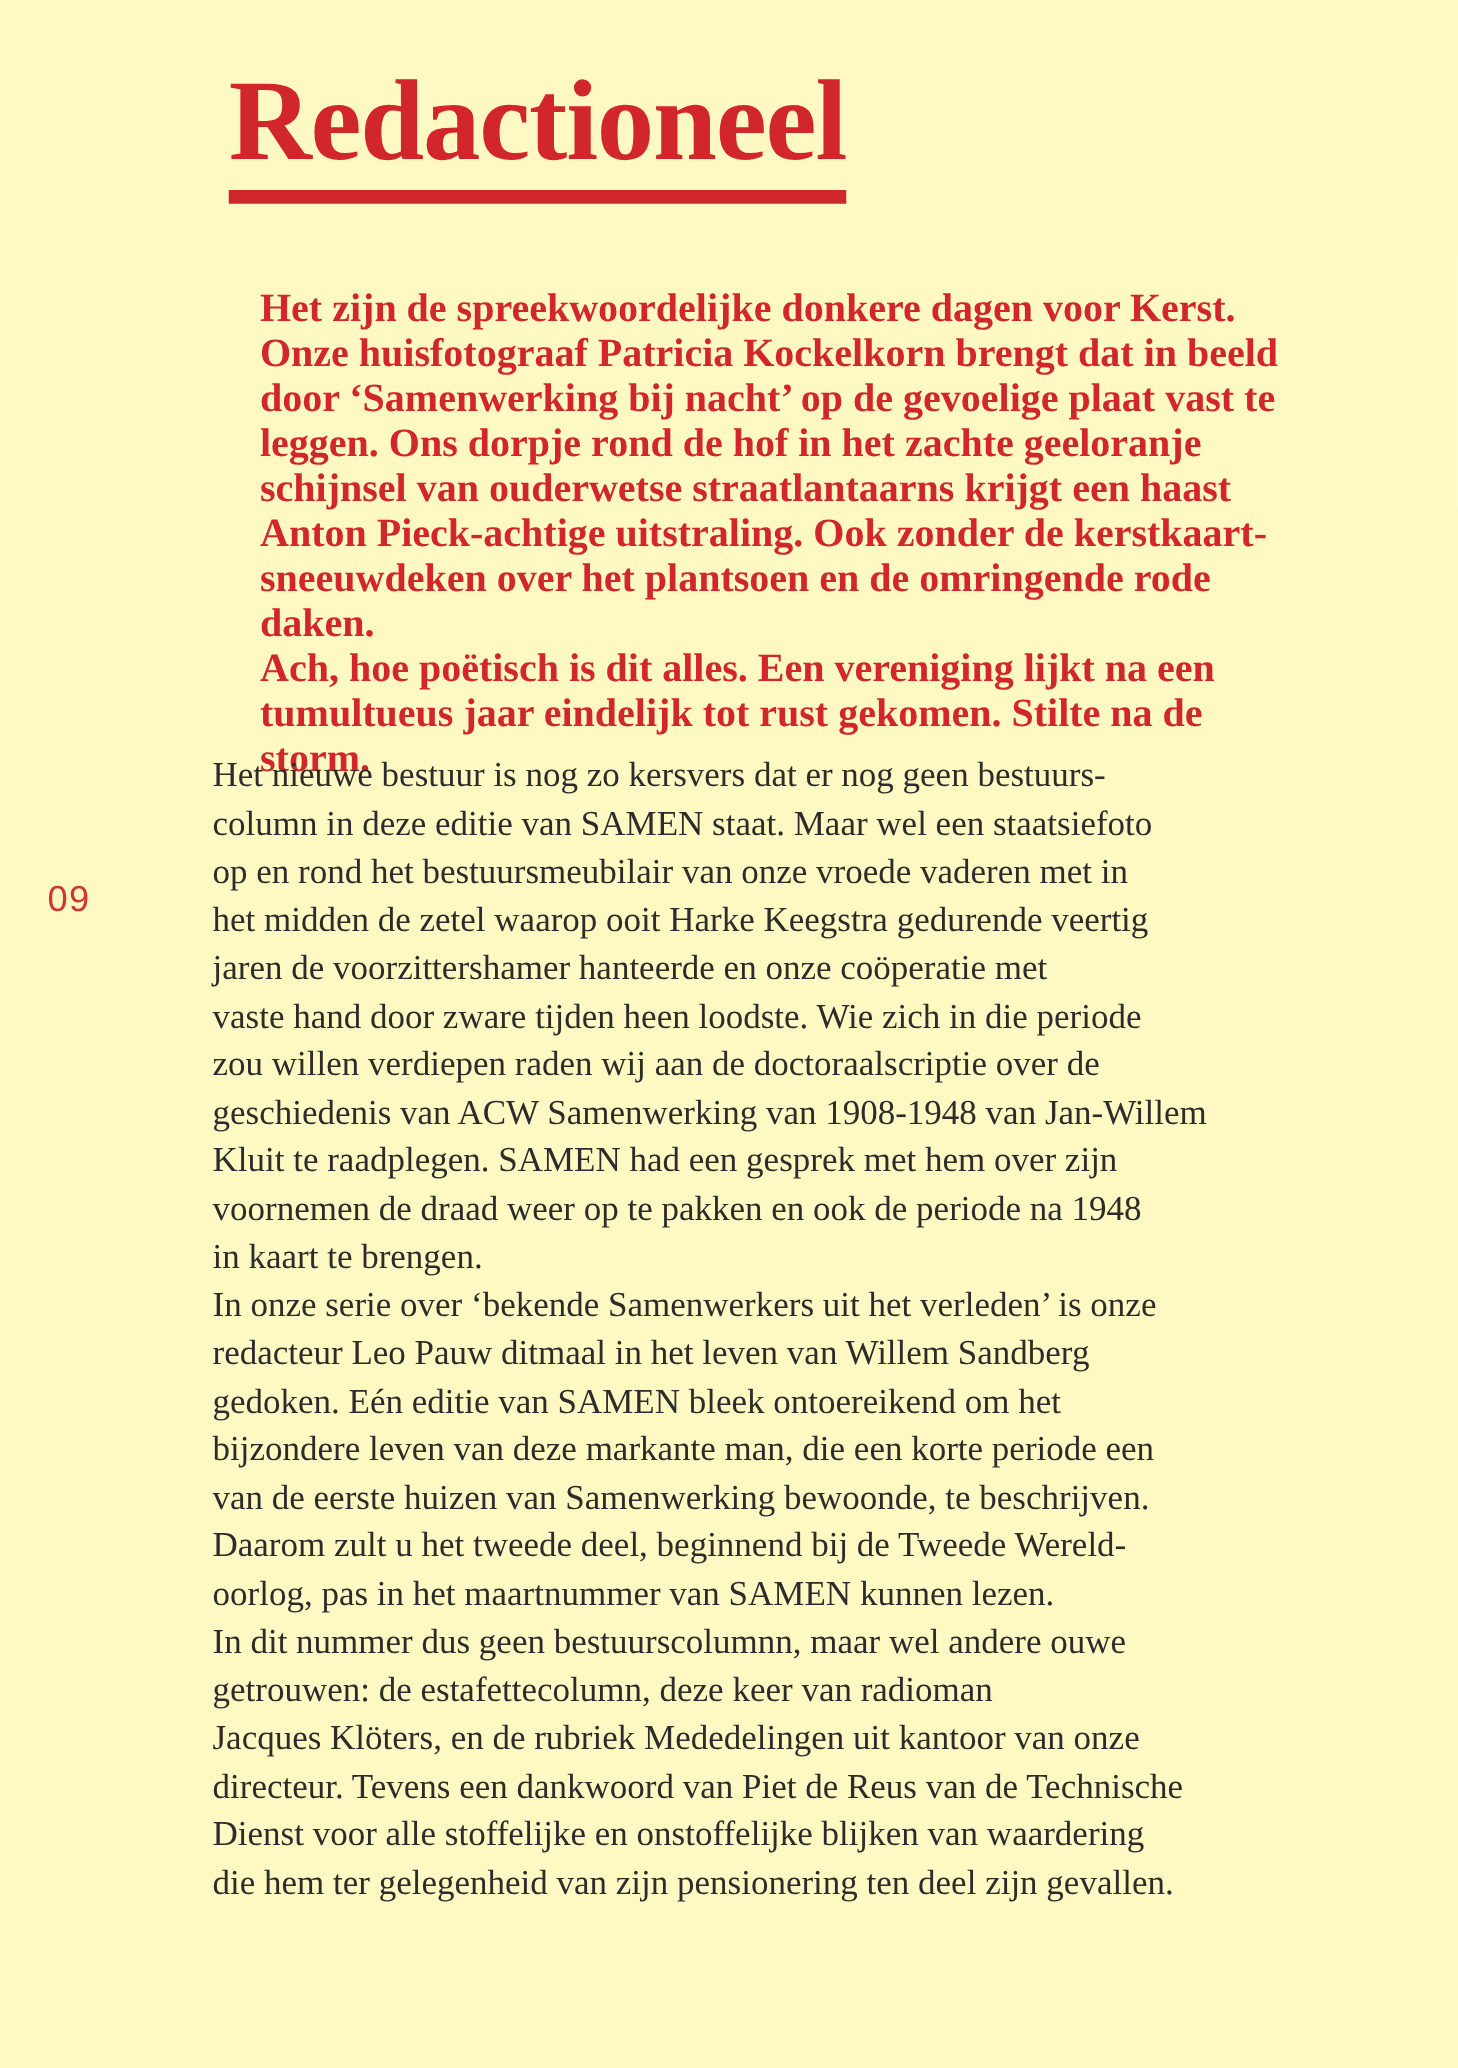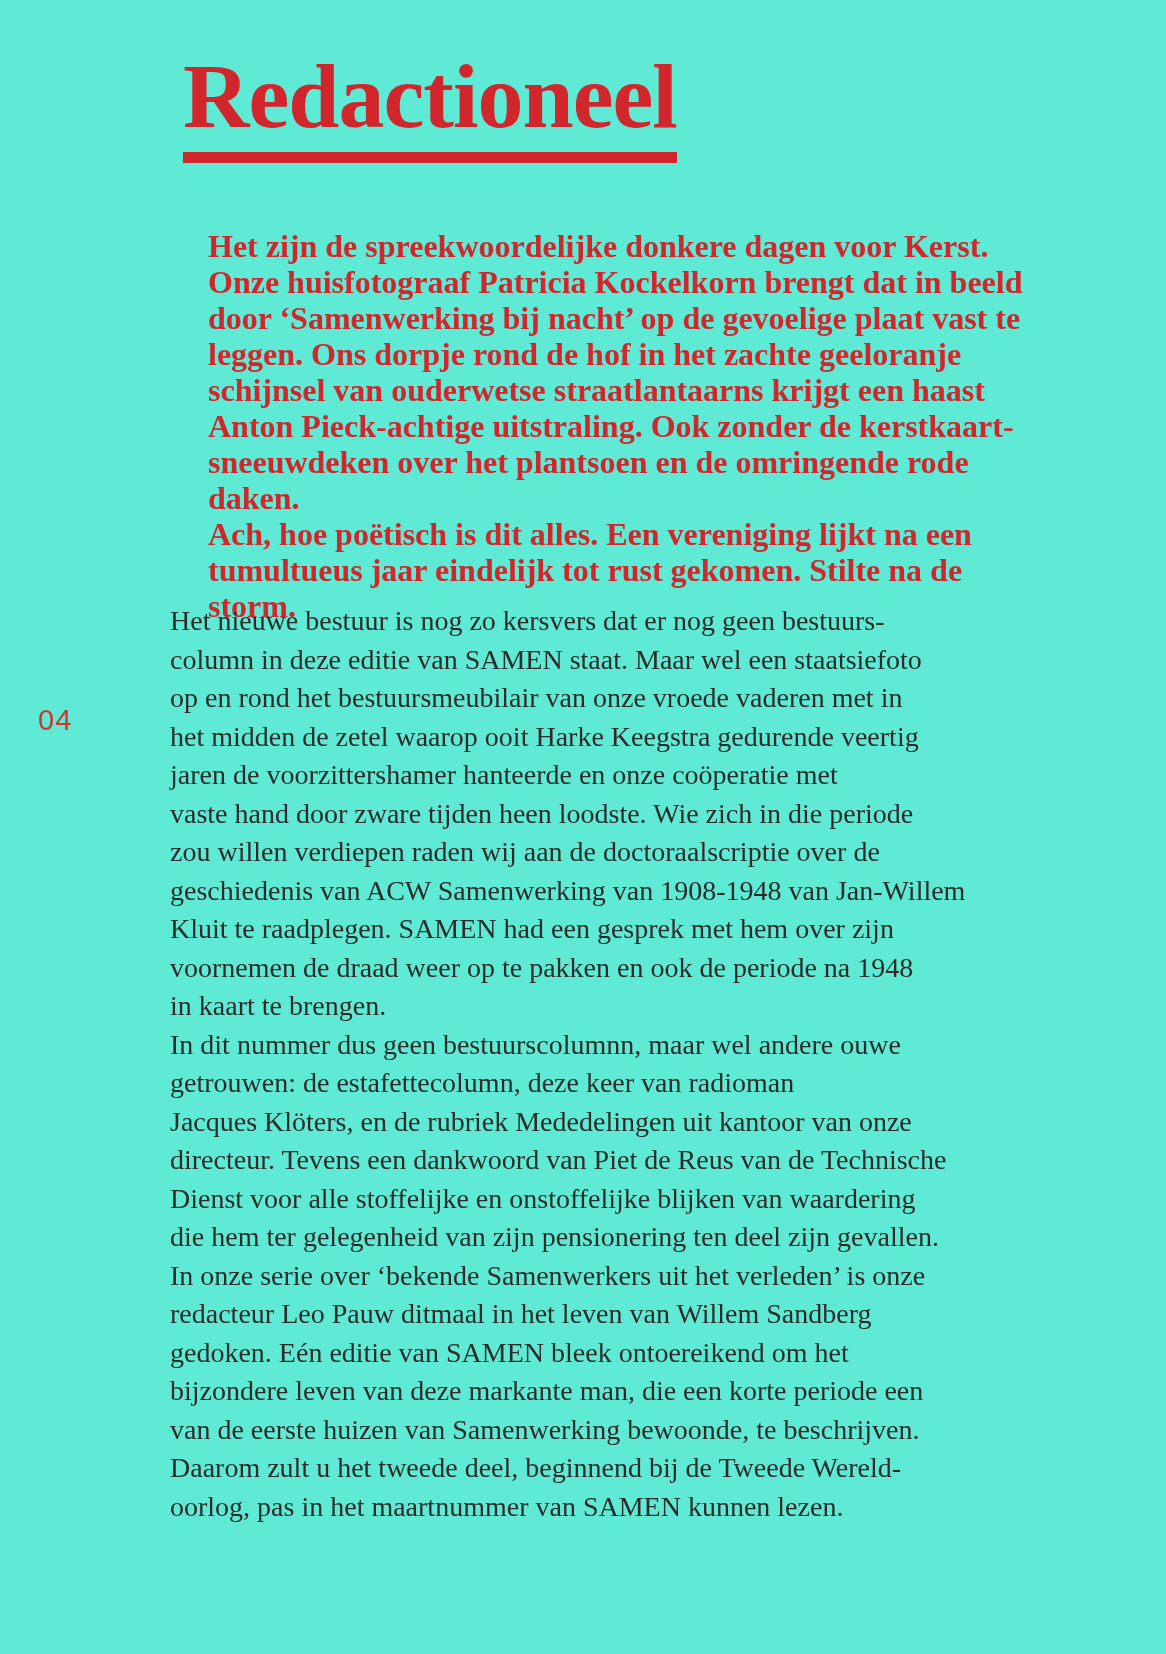--- a/index.html
+++ b/index.html
@@ -10,21 +10,21 @@
   body {
     width: 1166px;
     height: 1654px;
     position: relative;
     overflow: hidden;
     font-family: "Liberation Serif", serif;
   }
   .page {
     position: absolute;
     inset: 0;
-    background: #5eead4;
+    background: #fef9c3;
   }
   .title {
     position: absolute;
     left: 183px;
     top: 48px;
     margin: 0;
     display: inline-block;
     font-family: "Liberation Serif", "DejaVu Serif", serif;
     font-weight: 700;
     font-size: 92px;
@@ -86,42 +86,42 @@
   <p class="intro">Het zijn de spreekwoordelijke donkere dagen voor Kerst.
 Onze huisfotograaf Patricia Kockelkorn brengt dat in beeld
 door ‘Samenwerking bij nacht’ op de gevoelige plaat vast te
 leggen. Ons dorpje rond de hof in het zachte geeloranje
 schijnsel van ouderwetse straatlantaarns krijgt een haast
 Anton Pieck-achtige uitstraling. Ook zonder de kerstkaart-
 sneeuwdeken over het plantsoen en de omringende rode daken.
 Ach, hoe poëtisch is dit alles. Een vereniging lijkt na een
 tumultueus jaar eindelijk tot rust gekomen. Stilte na de storm.</p>
 
-  <div class="page-number">04</div>
+  <div class="page-number">09</div>
 
   <div class="body-copy">
     <p>Het nieuwe bestuur is nog zo kersvers dat er nog geen bestuurs-
 column in deze editie van SAMEN staat. Maar wel een staatsiefoto
 op en rond het bestuursmeubilair van onze vroede vaderen met in
 het midden de zetel waarop ooit Harke Keegstra gedurende veertig
 jaren de voorzittershamer hanteerde en onze coöperatie met
 vaste hand door zware tijden heen loodste. Wie zich in die periode
 zou willen verdiepen raden wij aan de doctoraalscriptie over de
 geschiedenis van ACW Samenwerking van 1908-1948 van Jan-Willem
 Kluit te raadplegen. SAMEN had een gesprek met hem over zijn
 voornemen de draad weer op te pakken en ook de periode na 1948
 in kaart te brengen.</p>
-    <p>In dit nummer dus geen bestuurscolumnn, maar wel andere ouwe
-getrouwen: de estafettecolumn, deze keer van radioman
-Jacques Klöters, en de rubriek Mededelingen uit kantoor van onze
-directeur. Tevens een dankwoord van Piet de Reus van de Technische
-Dienst voor alle stoffelijke en onstoffelijke blijken van waardering
-die hem ter gelegenheid van zijn pensionering ten deel zijn gevallen.</p>
     <p>In onze serie over ‘bekende Samenwerkers uit het verleden’ is onze
 redacteur Leo Pauw ditmaal in het leven van Willem Sandberg
 gedoken. Eén editie van SAMEN bleek ontoereikend om het
 bijzondere leven van deze markante man, die een korte periode een
 van de eerste huizen van Samenwerking bewoonde, te beschrijven.
 Daarom zult u het tweede deel, beginnend bij de Tweede Wereld-
 oorlog, pas in het maartnummer van SAMEN kunnen lezen.</p>
+    <p>In dit nummer dus geen bestuurscolumnn, maar wel andere ouwe
+getrouwen: de estafettecolumn, deze keer van radioman
+Jacques Klöters, en de rubriek Mededelingen uit kantoor van onze
+directeur. Tevens een dankwoord van Piet de Reus van de Technische
+Dienst voor alle stoffelijke en onstoffelijke blijken van waardering
+die hem ter gelegenheid van zijn pensionering ten deel zijn gevallen.</p>
   </div>
 
 </div>
 
 </body></html>

